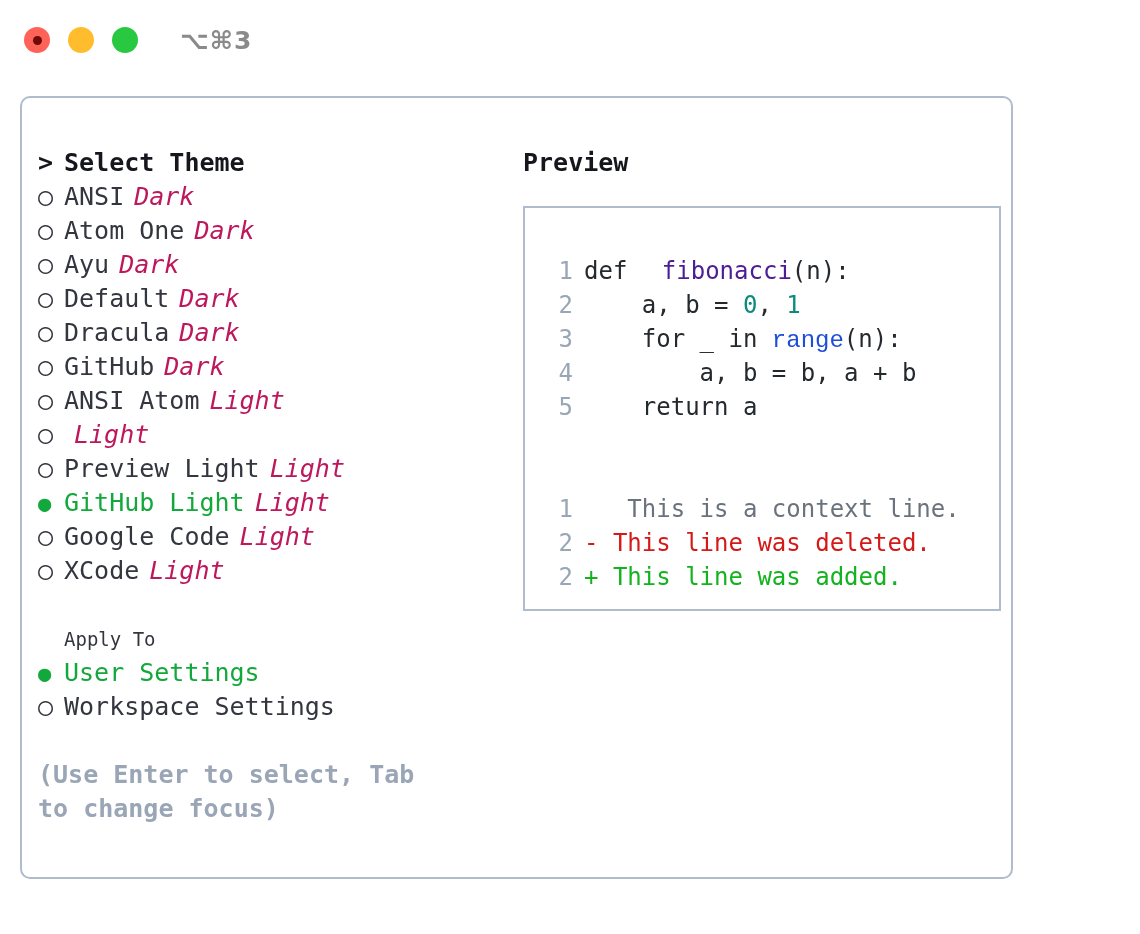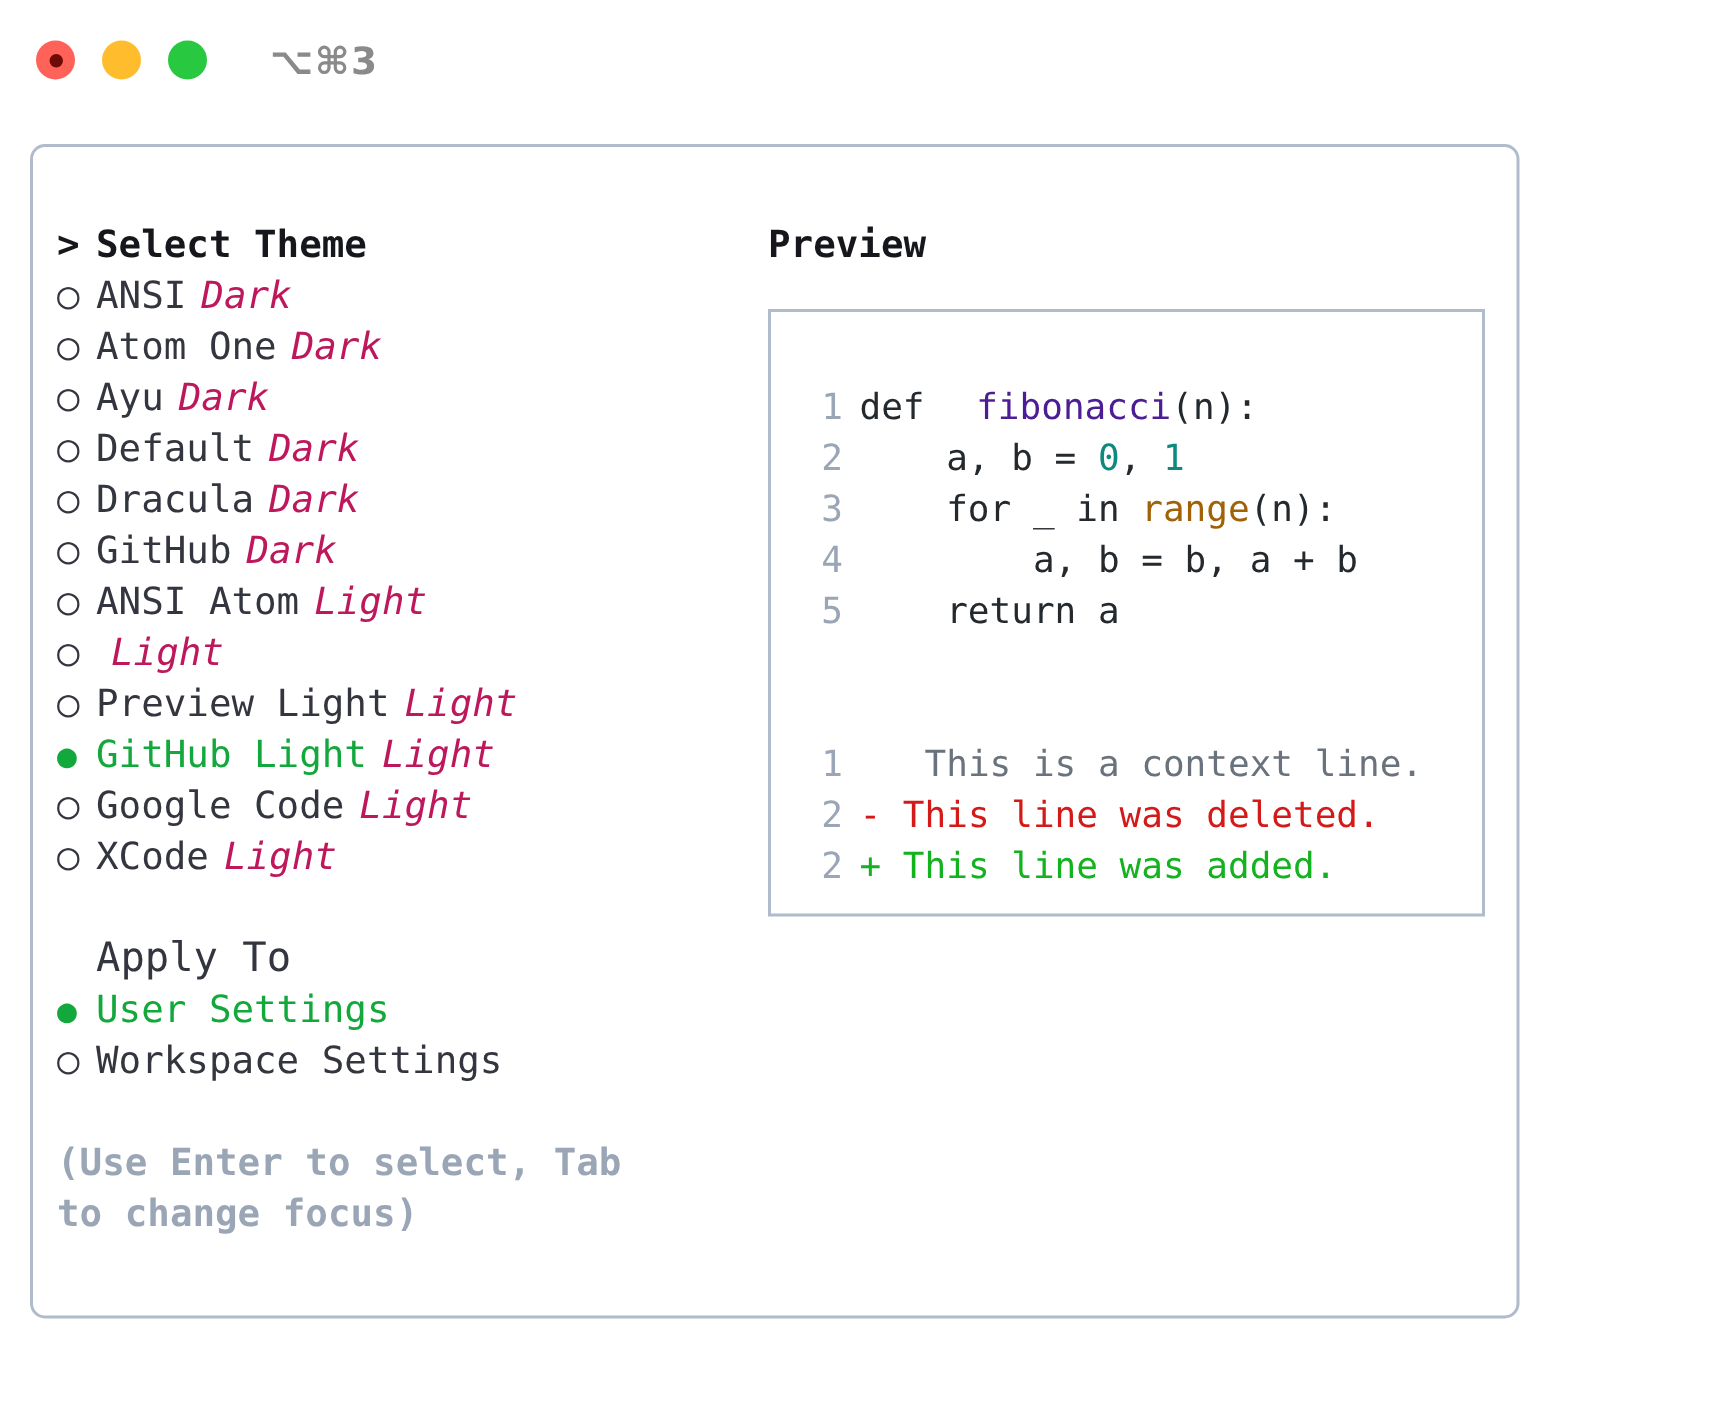--- a/index.html
+++ b/index.html
@@ -127,21 +127,21 @@
     font-style: italic;
   }
   .row.selected .marker,
   .row.selected .label {
     color: #13a83c;
   }
   .row.selected .marker { font-size: 22px; }
 
   .section-head {
     height: 34px;
-    font-size: 27px;
+    font-size: 19px;
     line-height: 34px;
     color: #34363f;
     padding-left: 26px;
     white-space: pre;
   }
 
   .spacer { height: 34px; }
 
   .hint {
     margin-top: 34px;
@@ -149,21 +149,21 @@
     line-height: 34px;
     color: #9aa6b6;
     width: 420px;
     white-space: pre-wrap;
     font-weight: bold;
   }
 
   
   .right-col {
     position: absolute;
-    left: 490px;
+    left: 501px;
     top: 48px;
     width: 490px;
   }
   .preview-head {
     font-size: 25px;
     line-height: 34px;
     font-weight: bold;
     color: #16171c;
     margin-bottom: 26px;
     white-space: pre;
@@ -190,21 +190,21 @@
     flex: 0 0 28px;
     text-align: right;
     color: #9aa6b6;
     margin-right: 11px;
   }
   .code-text { color: #24292e; }
   .blank-line { height: 34px; }
 
   .tok-fn   { color: #4c1d95; margin-left: 20px; }
   .tok-num  { color: #0b8a7d; }
-  .tok-call { color: #a16207; }
+  .tok-call { color: #1d4ed8; font-family: Liberation Mono, monospace; }
 
   .diff-ctx { color: #6a737d; }
   .diff-del { color: #d41919; }
   .diff-add { color: #13b21f; }
 </style>
 </head>
 <body>
 
 <div class="screen">
 

